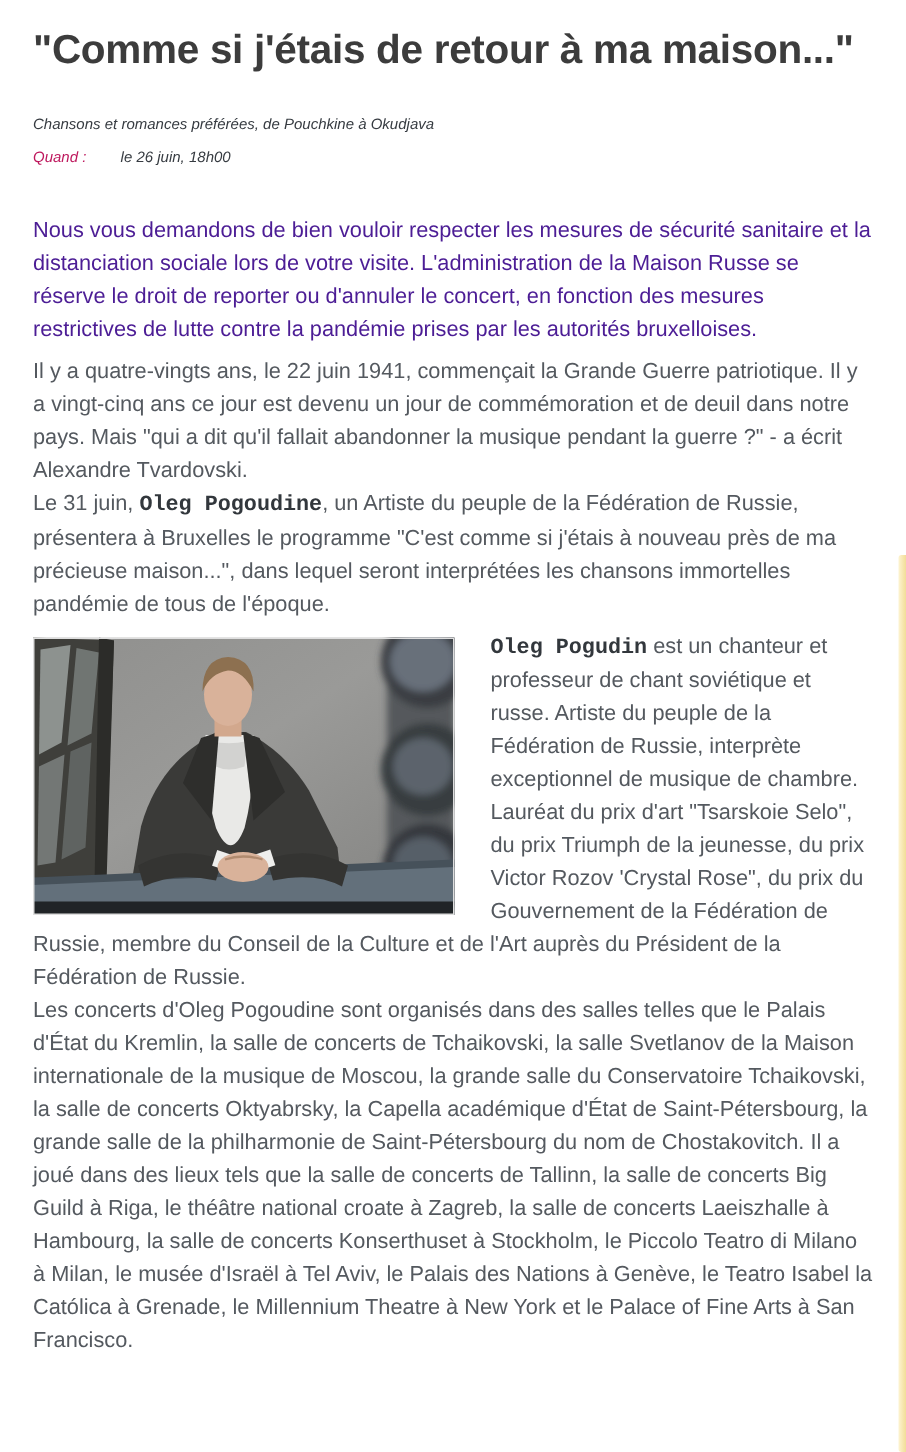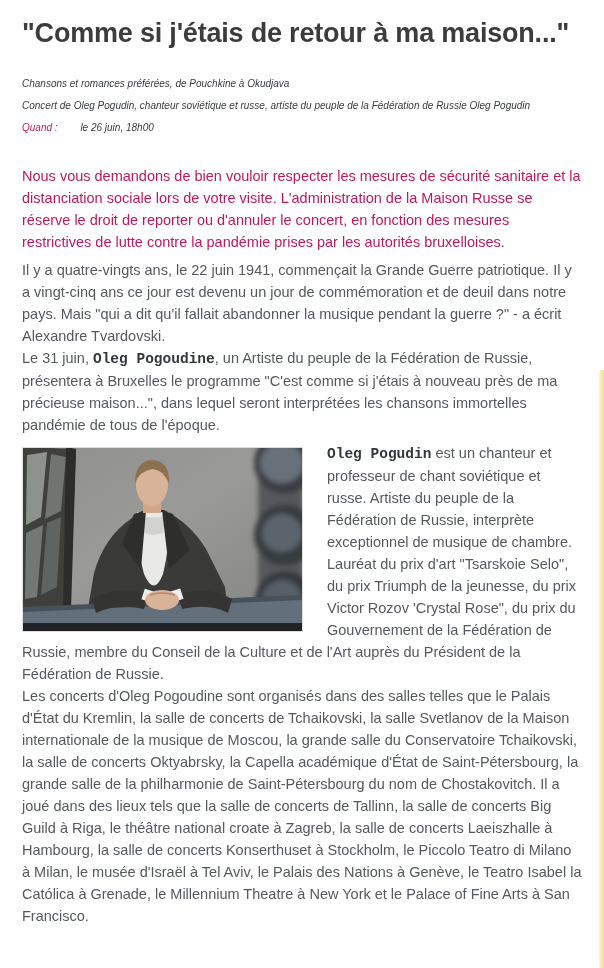--- a/index.html
+++ b/index.html
@@ -30,21 +30,21 @@
     line-height: 22px;
     color: #363b41;
     font-style: italic;
   }
   .meta-label { color: #be185d; }
   .meta-value { color: #363b41; padding-left: 20px; }
   p.warning {
     margin: 26px 0 0 0;
     font-size: 14.5px;
     line-height: 22px;
-    color: #be185d;
+    color: #4c1d95;
   }
   .body-text {
     margin: 0;
     font-size: 14.5px;
     line-height: 22px;
     color: #54595f;
   }
   .intro { margin-top: 6px; }
   .body-text b, .body-text strong { color: #32373c; font-weight: 700; font-family: Liberation Mono, monospace; }
   .bio-section { margin-top: 6px; }
@@ -64,21 +64,20 @@
 </style>
 </head>
 <body>
 
 <div class="page">
 
   <h1 class="title">"Comme si j'étais de retour à ma maison..."</h1>
 
   <div class="meta-block">
     <p>Chansons et romances préférées, de Pouchkine à Okudjava</p>
-    <p>Concert de Oleg Pogudin, chanteur soviétique et russe, artiste du peuple de la Fédération de Russie Oleg Pogudin</p>
     <p><span class="meta-label">Quand :</span> <span class="meta-value">le 26 juin, 18h00</span></p>
   </div>
 
   <p class="warning">Nous vous demandons de bien vouloir respecter les mesures de sécurité sanitaire et la distanciation sociale lors de votre visite. L'administration de la Maison Russe se réserve le droit de reporter ou d'annuler le concert, en fonction des mesures restrictives de lutte contre la pandémie prises par les autorités bruxelloises.</p>
 
   <div class="intro">
     <p class="body-text">Il y a quatre-vingts ans, le 22 juin 1941, commençait la Grande Guerre patriotique. Il y a vingt-cinq ans ce jour est devenu un jour de commémoration et de deuil dans notre pays. Mais "qui a dit qu'il fallait abandonner la musique pendant la guerre ?" - a écrit Alexandre Tvardovski.</p>
     <p class="body-text"><span>Le 31 juin, </span><strong>Oleg Pogoudine</strong><span>, un Artiste du peuple de la Fédération de Russie, présentera à Bruxelles le programme "C'est comme si j'étais à nouveau près de ma précieuse maison...", dans lequel seront interprétées les chansons immortelles pandémie de tous de l'époque.</span></p>
   </div>
 

